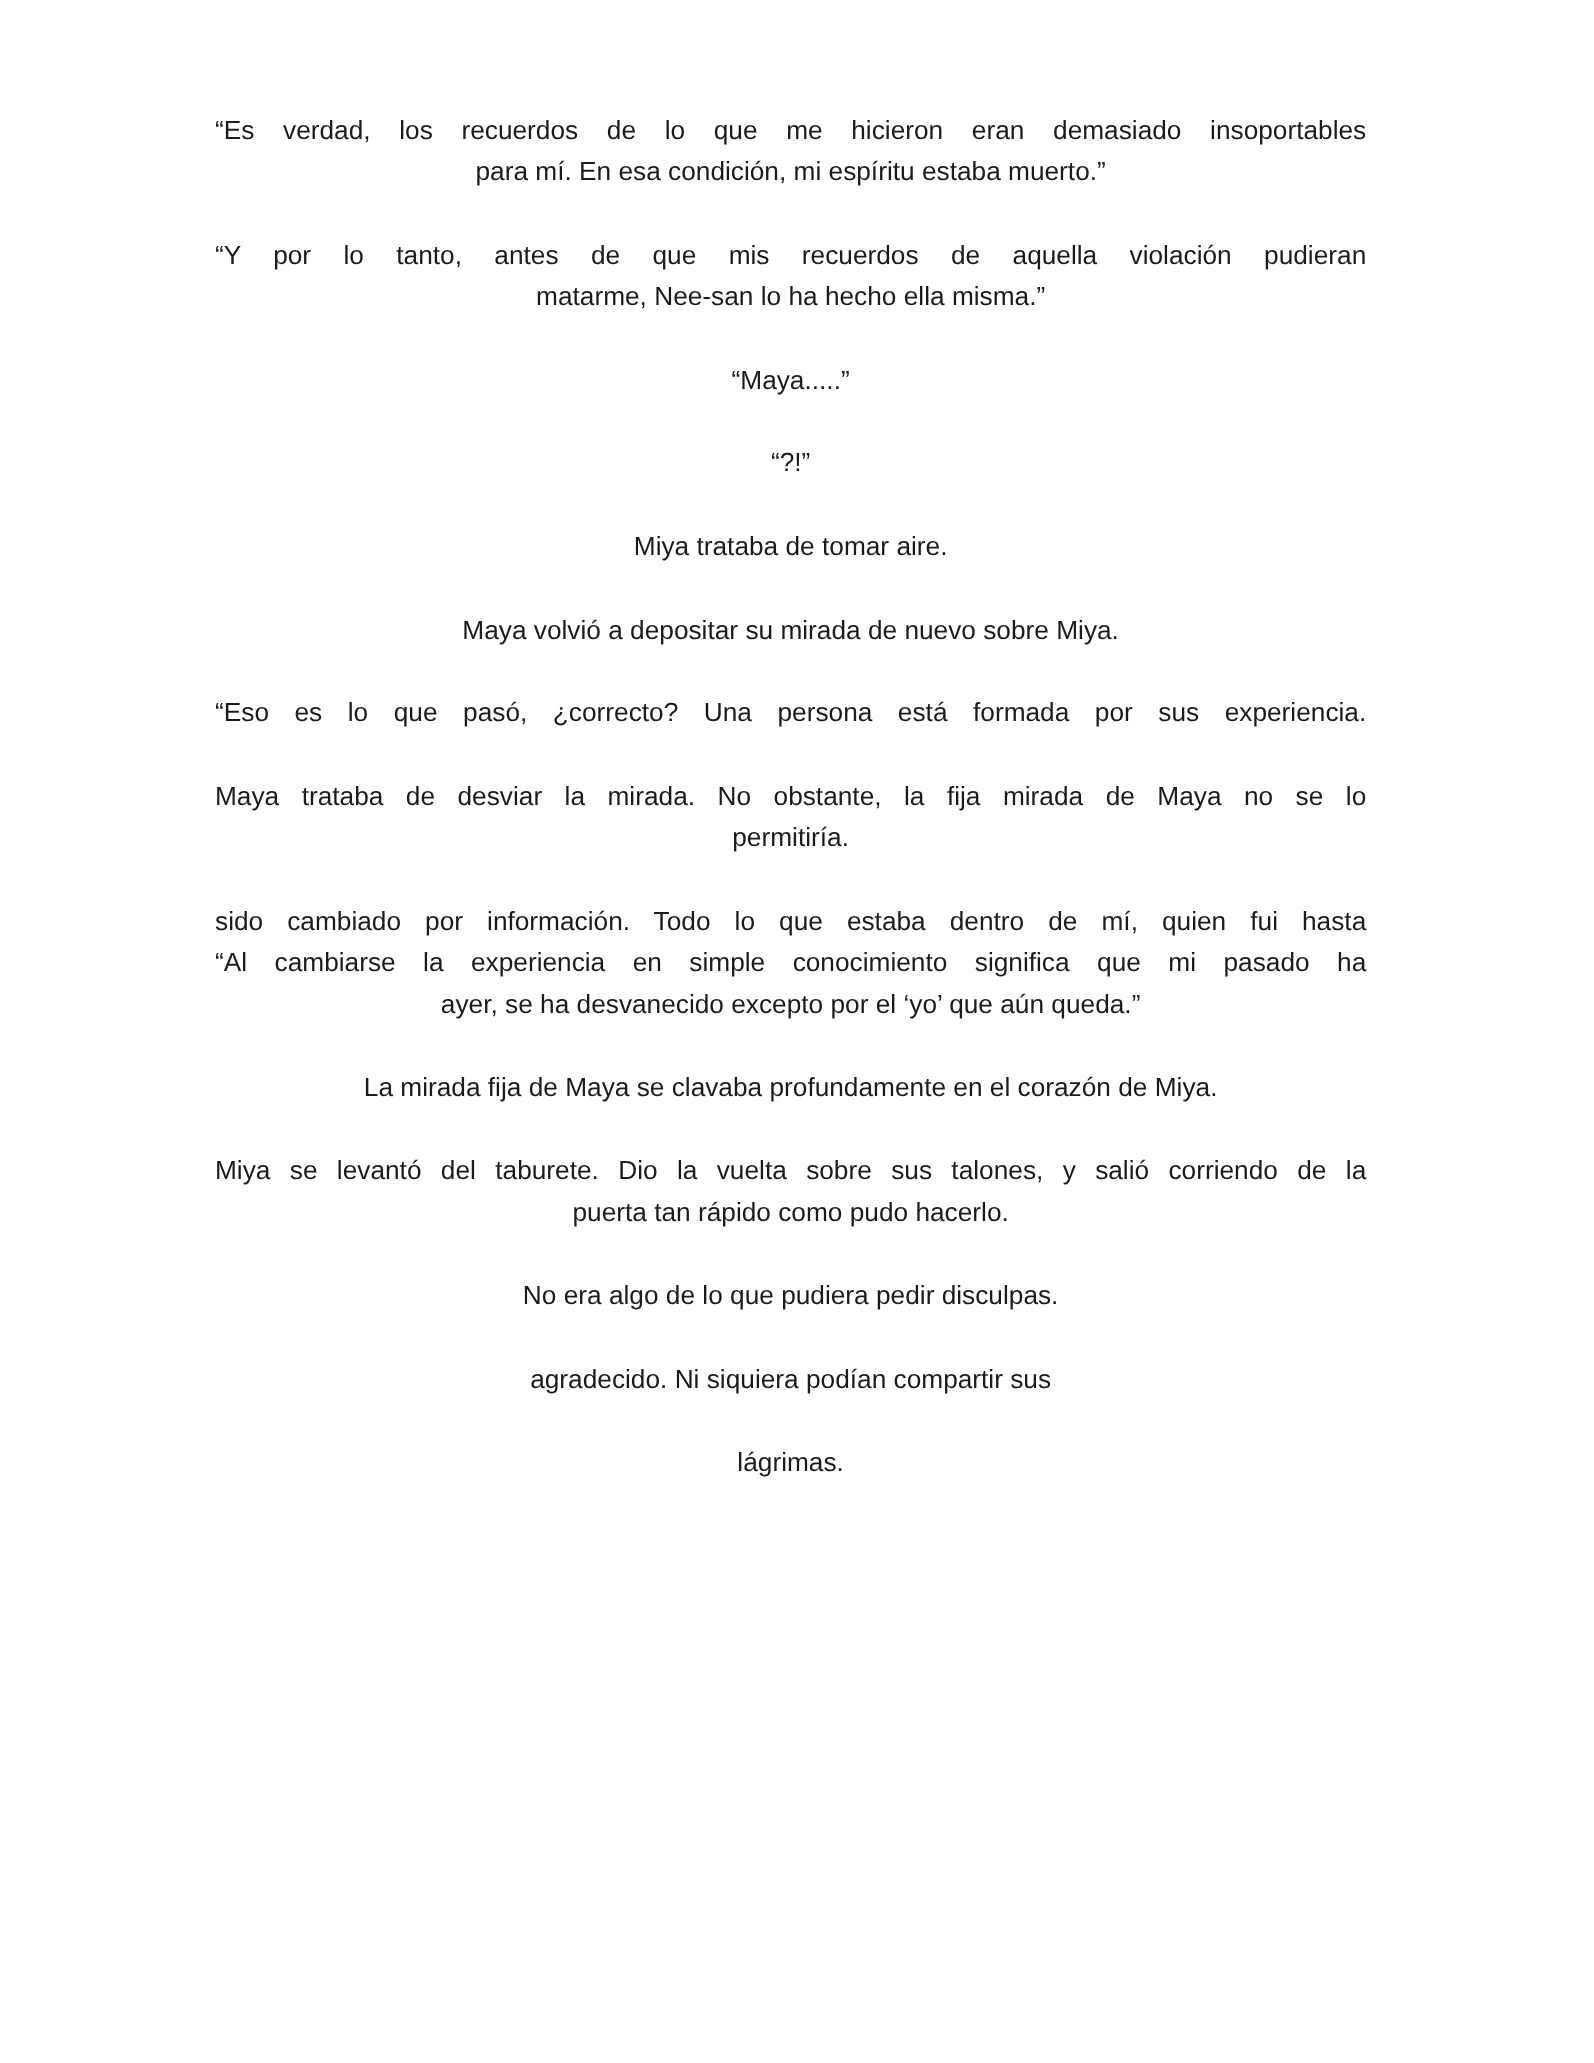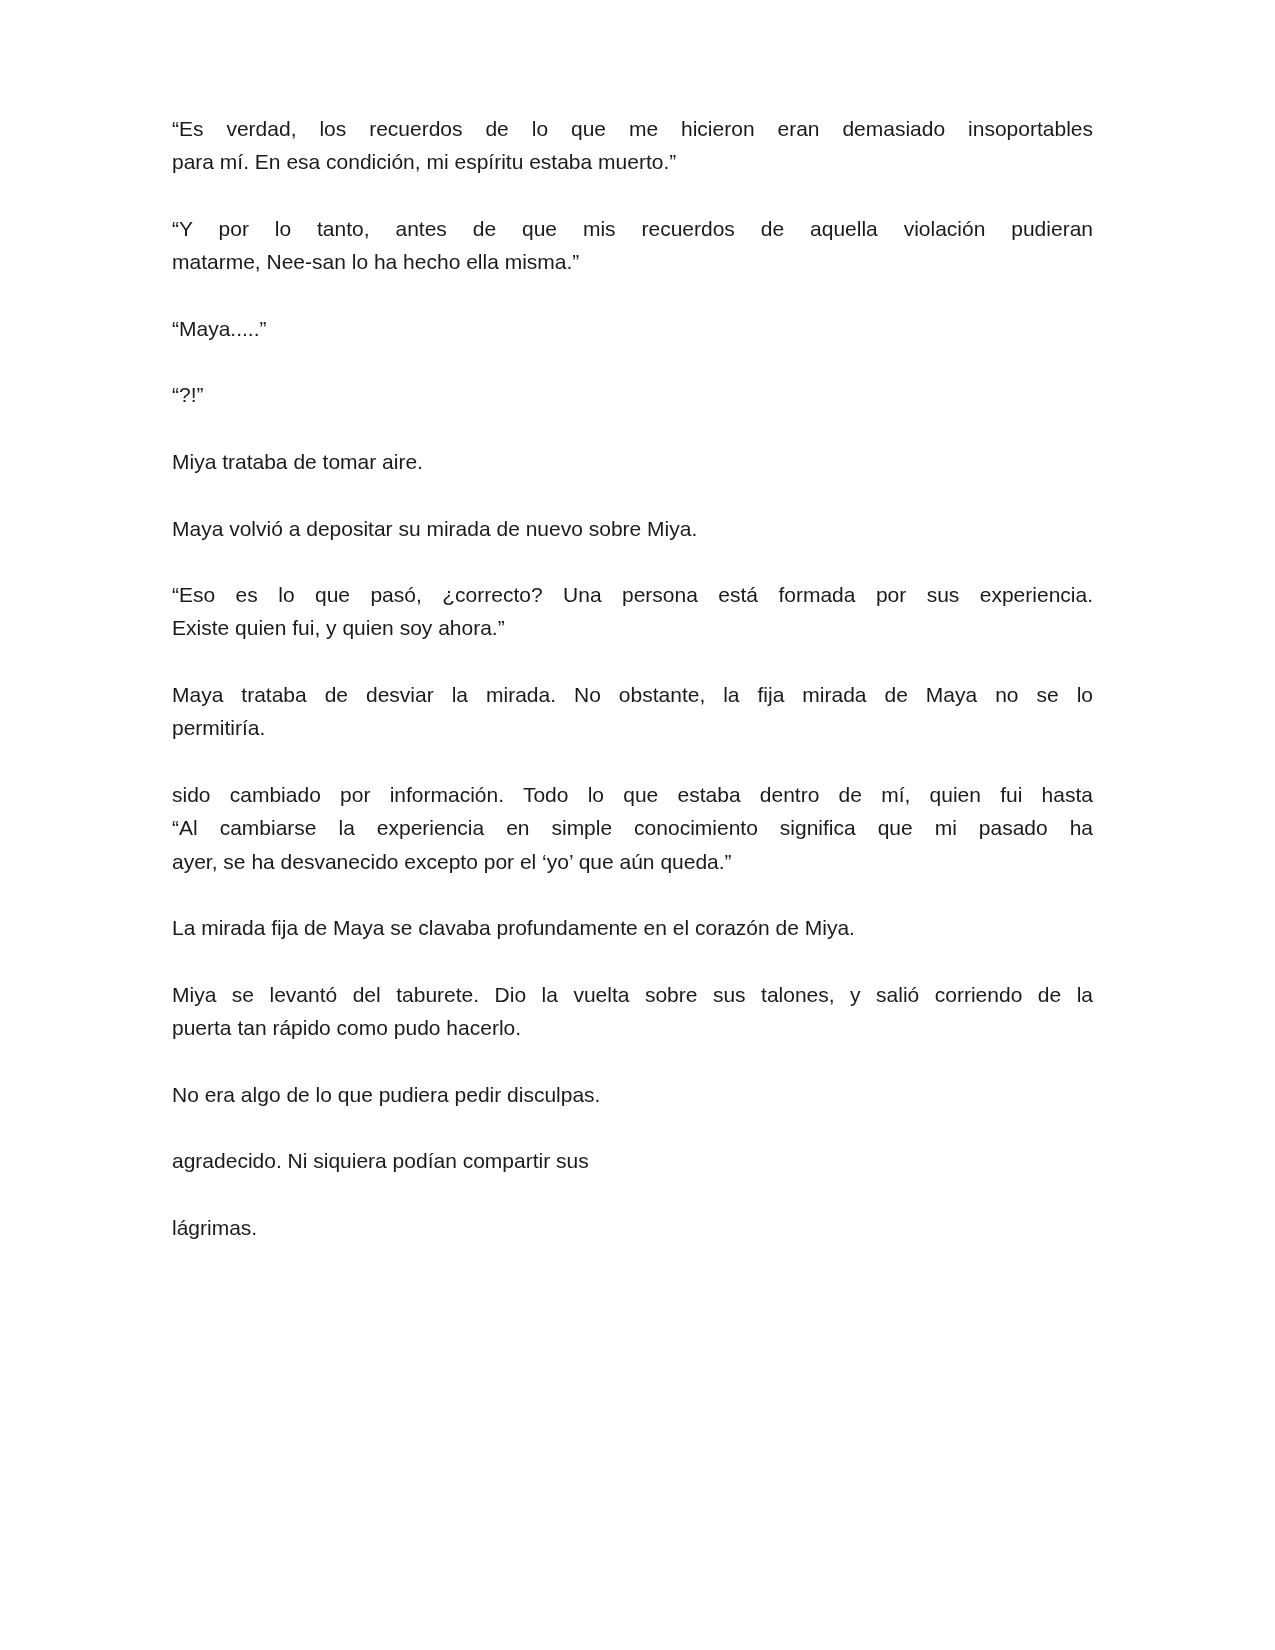--- a/index.html
+++ b/index.html
@@ -11,39 +11,40 @@
     width: 1275px;
     height: 1650px;
     font-family: "Liberation Sans", "DejaVu Sans", sans-serif;
     color: #1b1b1b;
     overflow: hidden;
   }
   .page {
     box-sizing: border-box;
     width: 1275px;
     height: 1650px;
-    padding: 112px 182px 40px 172px;
+    padding: 88px 182px 40px 172px;
     background: #ffffff;
   }
   .text-content {
     width: 100%;
   }
   .para {
     font-size: 21px;
     line-height: 33.3px;
     margin: 0 0 33.3px 0;
     font-weight: 400;
     letter-spacing: 0px;
   }
   .para:last-child {
     margin-bottom: 0;
   }
   .line {
     min-height: 33.3px;
     white-space: normal;
+    text-align: center;
   }
   
   .line.fill {
     text-align: justify;
     text-align-last: justify;
   }
   
   .para.narrow-stretch .line {
     width: 448px;
     text-align: justify;
@@ -70,21 +71,20 @@
         <div class="line">“?!”</div>
       </div>
       <div class="para">
         <div class="line">Miya trataba de tomar aire.</div>
       </div>
       <div class="para">
         <div class="line">Maya volvió a depositar su mirada de nuevo sobre Miya.</div>
       </div>
       <div class="para">
         <div class="line fill">“Eso es lo que pasó, ¿correcto? Una persona está formada por sus experiencia.</div>
-        <div class="line">Existe quien fui, y quien soy ahora.”</div>
       </div>
       <div class="para">
         <div class="line fill">Maya trataba de desviar la mirada. No obstante, la fija mirada de Maya no se lo</div>
         <div class="line">permitiría.</div>
       </div>
       <div class="para">
         <div class="line fill">sido cambiado por información. Todo lo que estaba dentro de mí, quien fui hasta</div>
         <div class="line fill">“Al cambiarse la experiencia en simple conocimiento significa que mi pasado ha</div>
         <div class="line">ayer, se ha desvanecido excepto por el ‘yo’ que aún queda.”</div>
       </div>

